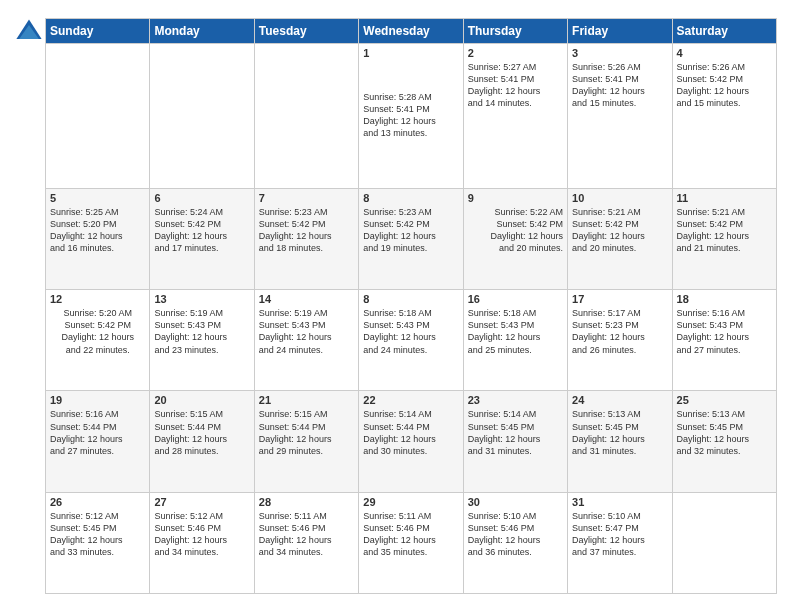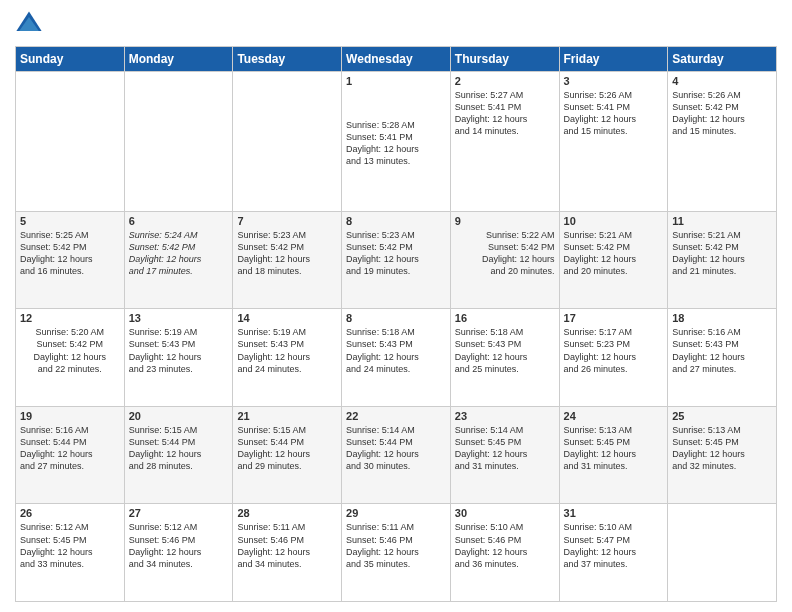--- a/index.html
+++ b/index.html
@@ -6,23 +6,23 @@
     body {
       font-family: Arial, sans-serif;
       background: #fff;
       width: 792px;
       height: 612px;
       overflow: hidden;
     }
     .page {
       width: 792px;
       height: 612px;
-      padding: 10px 15px;
+      padding: 18px 15px;
       display: flex;
-      flex-direction: column;
+      flex-direction: row;
     }
     .header {
       display: flex;
       justify-content: space-between;
       align-items: flex-start;
       margin-bottom: 8px;
     }
     .logo {
       display: flex;
       align-items: center;
@@ -158,27 +158,27 @@
             <div class="day-info" style="white-space: pre-line;">Sunrise: 5:26 AM
 Sunset: 5:42 PM
 Daylight: 12 hours
 and 15 minutes.</div>
           </td>
         </tr>
         <tr>
           <td>
             <div class="day-number">5</div>
             <div class="day-info" style="white-space: pre-line;">Sunrise: 5:25 AM
-Sunset: 5:42 PM
+Sunset: 5:20 PM
 Daylight: 12 hours
 and 16 minutes.</div>
           </td>
           <td>
             <div class="day-number">6</div>
-            <div class="day-info" style="white-space: pre-line; font-style: italic;">Sunrise: 5:24 AM
+            <div class="day-info" style="white-space: pre-line;">Sunrise: 5:24 AM
 Sunset: 5:42 PM
 Daylight: 12 hours
 and 17 minutes.</div>
           </td>
           <td>
             <div class="day-number">7</div>
             <div class="day-info" style="white-space: pre-line;">Sunrise: 5:23 AM
 Sunset: 5:42 PM
 Daylight: 12 hours
 and 18 minutes.</div>

